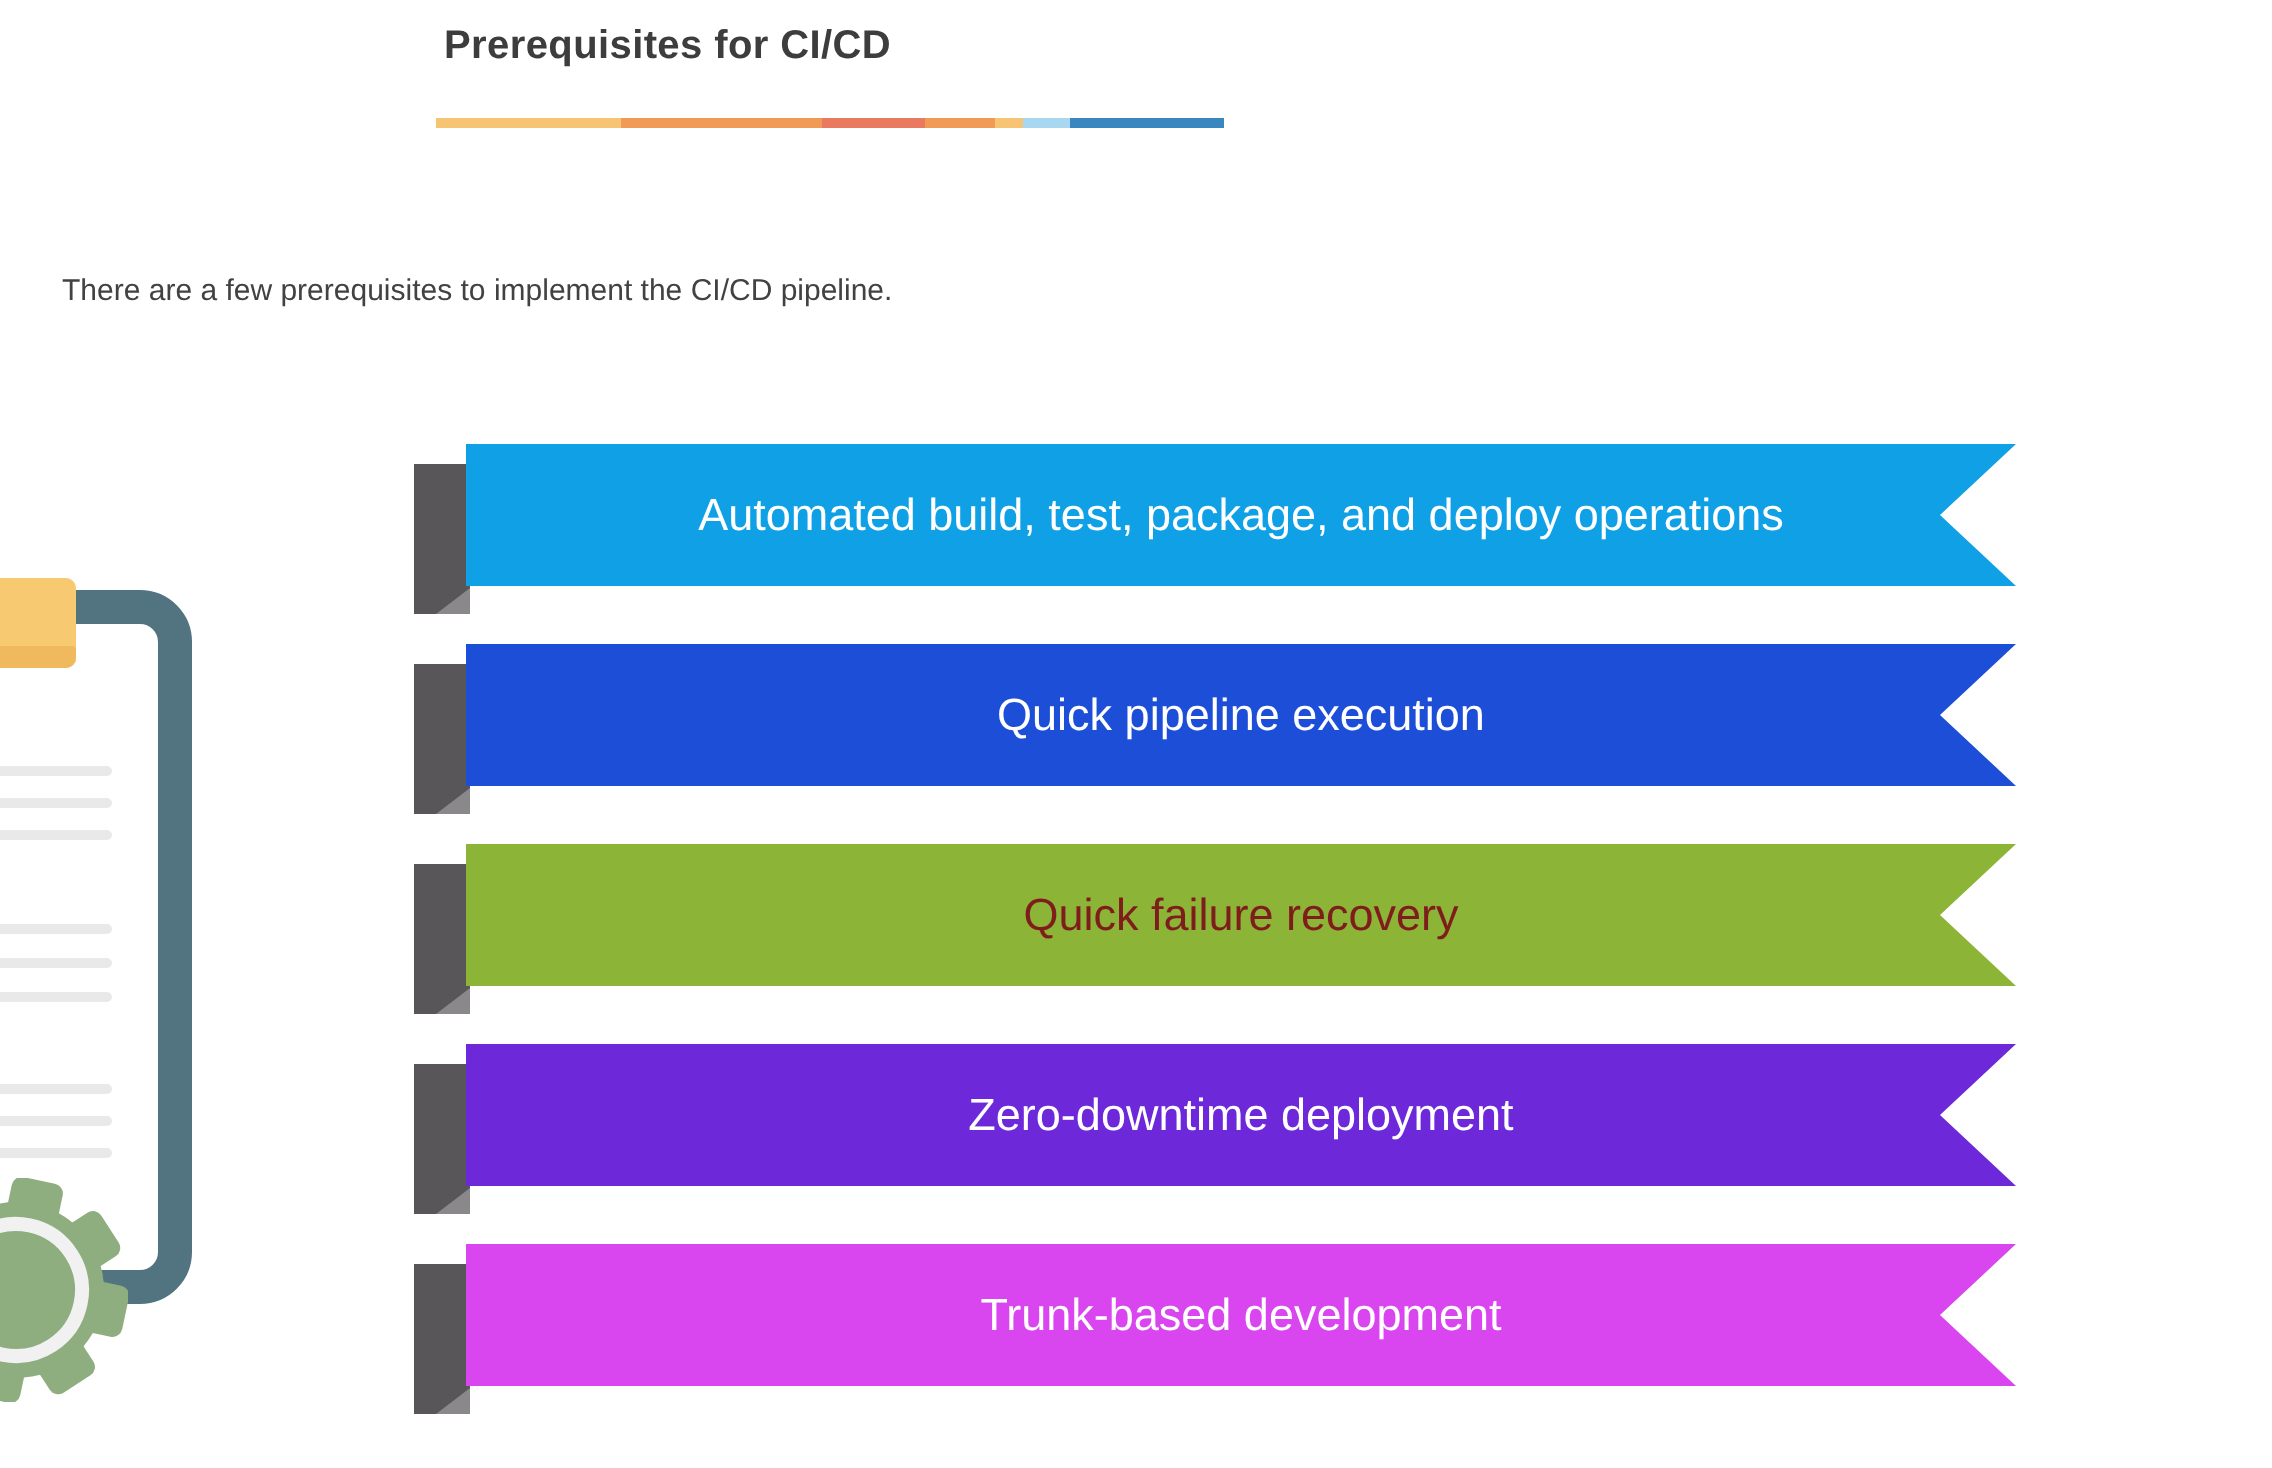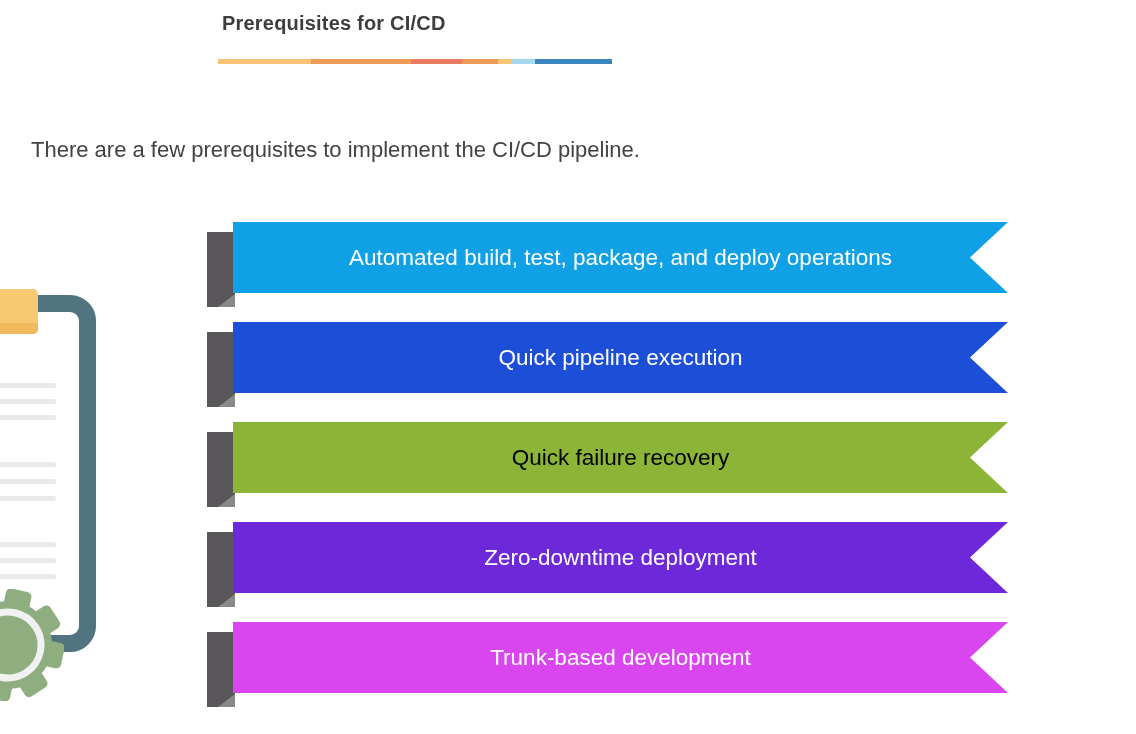--- a/index.html
+++ b/index.html
@@ -12,21 +12,21 @@
     position:absolute;left:222px;top:12px;
     font-size:20px;font-weight:700;color:var(--c-title,#3d3d3d);
     letter-spacing:.2px;white-space:nowrap;
   }
   .title-underline{
     position:absolute;left:218px;top:59px;width:394px;height:5px;
   }
   
   .intro{
     position:absolute;left:31px;top:137px;
-    font-size:22px;color:var(--c-body,#424242);white-space:nowrap;
+    font-size:15px;color:var(--c-body,#424242);white-space:nowrap;
   }
   
   .ribbon-row{position:absolute;left:0;width:1136px;height:100px;}
   .ribbon-tab{
     position:absolute;left:207px;top:10px;width:28px;height:75px;
     background:var(--c-tab,#595659);
   }
   .ribbon-tab::after{
     content:"";position:absolute;right:0;bottom:0;width:0;height:0;
     border-style:solid;border-width:0 0 13px 17px;
@@ -71,21 +71,21 @@
   <div class="ribbon-row" style="top:222px">
     <div class="ribbon-tab"></div>
     <div class="ribbon" style="background: rgb(15, 160, 230); color: rgb(255, 255, 255);">Automated build, test, package, and deploy operations</div>
   </div>
   <div class="ribbon-row" style="top:322px">
     <div class="ribbon-tab"></div>
     <div class="ribbon" style="background: #1d4ed8; color: rgb(255, 255, 255);">Quick pipeline execution</div>
   </div>
   <div class="ribbon-row" style="top:422px">
     <div class="ribbon-tab"></div>
-    <div class="ribbon" style="background: rgb(140, 180, 55); color: #000000;">Quick failure recovery</div>
+    <div class="ribbon" style="background: rgb(140, 180, 55); color: #7f1d1d;">Quick failure recovery</div>
   </div>
   <div class="ribbon-row" style="top:522px">
     <div class="ribbon-tab"></div>
     <div class="ribbon" style="background: #6d28d9; color: rgb(255, 255, 255);">Zero-downtime deployment</div>
   </div>
   <div class="ribbon-row" style="top:622px">
     <div class="ribbon-tab"></div>
     <div class="ribbon" style="background: #d946ef; color: rgb(255, 255, 255);">Trunk-based development</div>
   </div>
 

